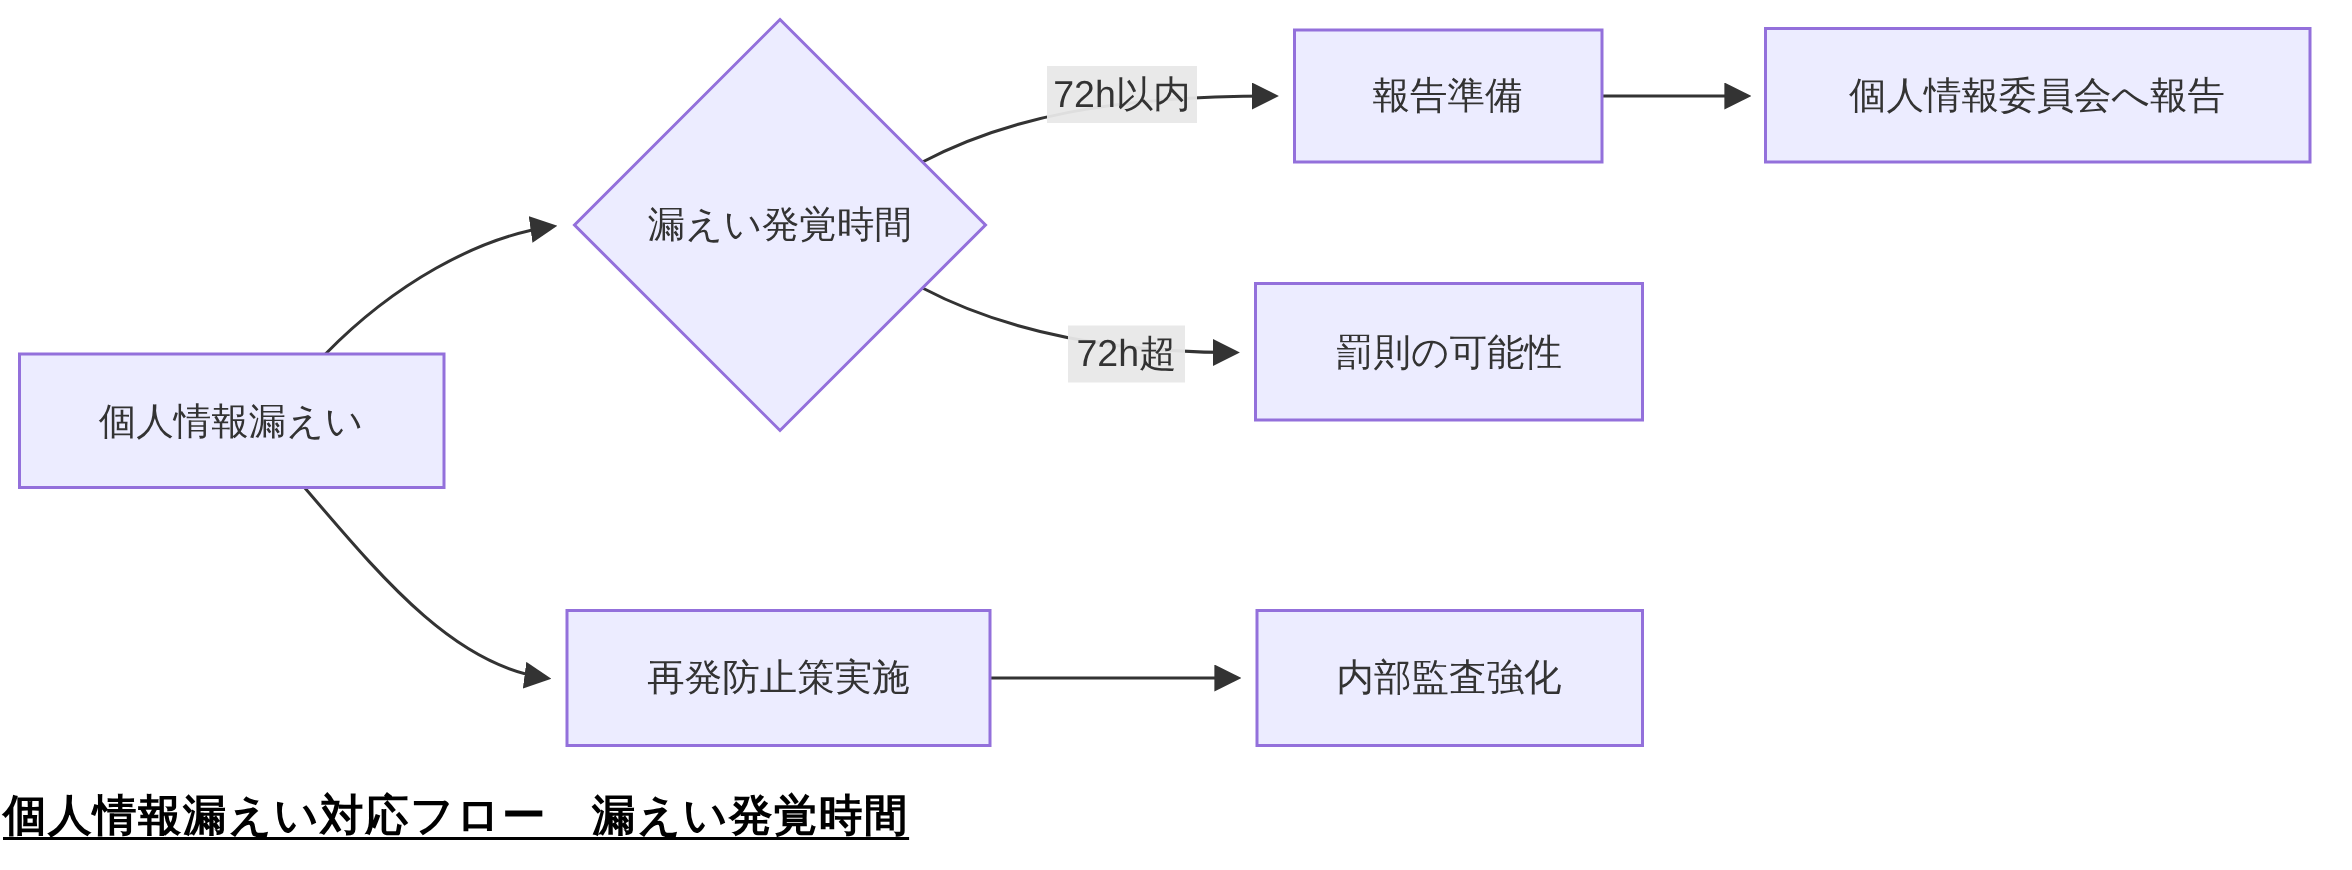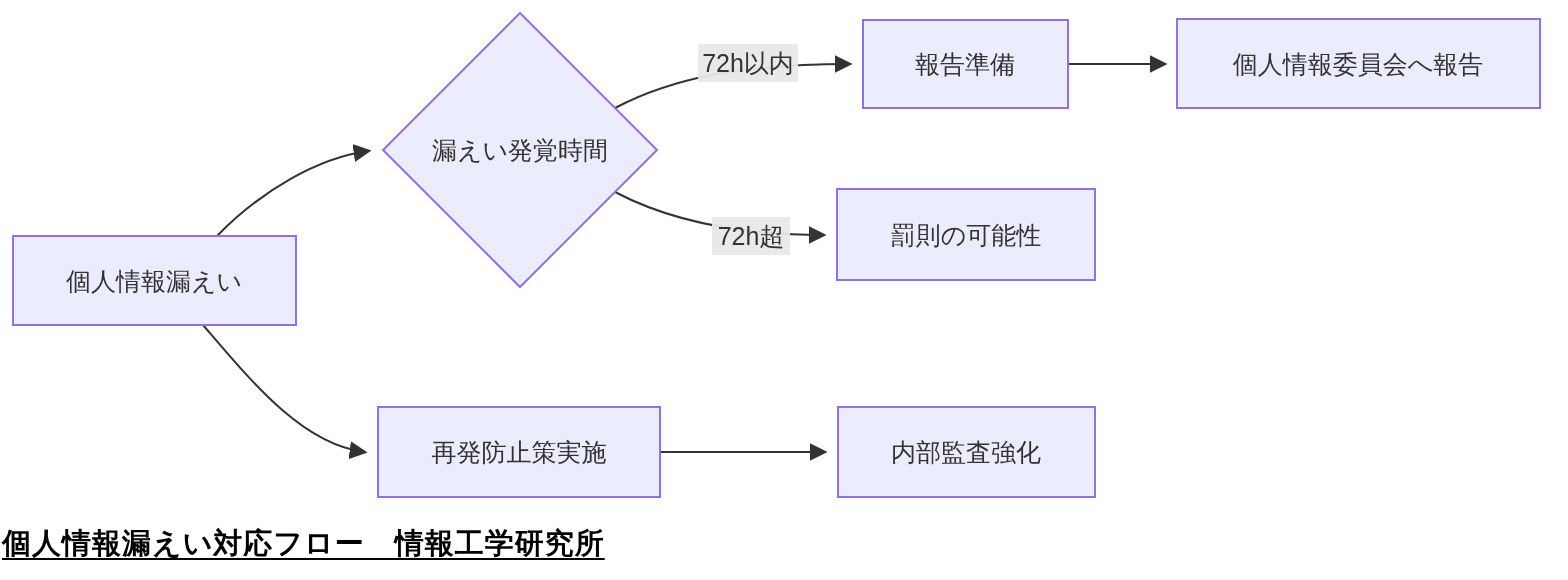--- a/index.html
+++ b/index.html
@@ -117,13 +117,13 @@
     <rect class="node-shape" x="378" y="407" width="282" height="90"></rect>
     <text class="node-label" x="519" y="452" text-anchor="middle" dominant-baseline="central">再発防止策実施</text>
   </g>
 
   <g>
     <rect class="node-shape" x="838" y="407" width="257" height="90"></rect>
     <text class="node-label" x="966" y="452" text-anchor="middle" dominant-baseline="central">内部監査強化</text>
   </g>
 </svg>
 
-<div class="caption">個人情報漏えい対応フロー　情報工学研究所</div>
+<div class="caption">個人情報漏えい対応フロー　漏えい発覚時間</div>
 
 </body></html>

